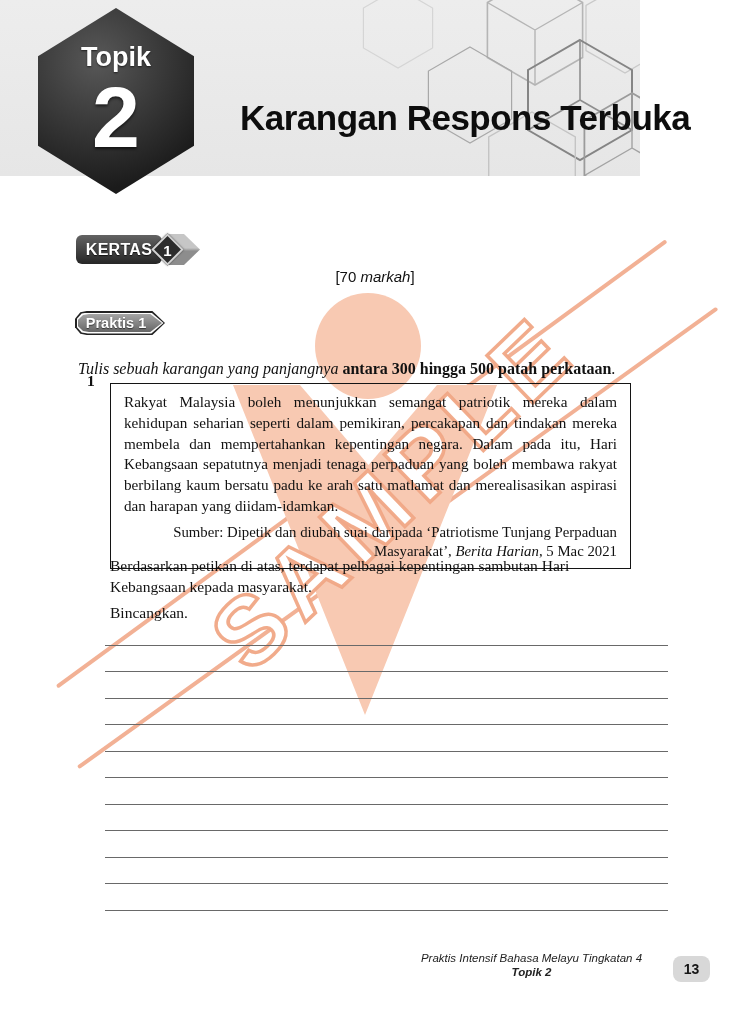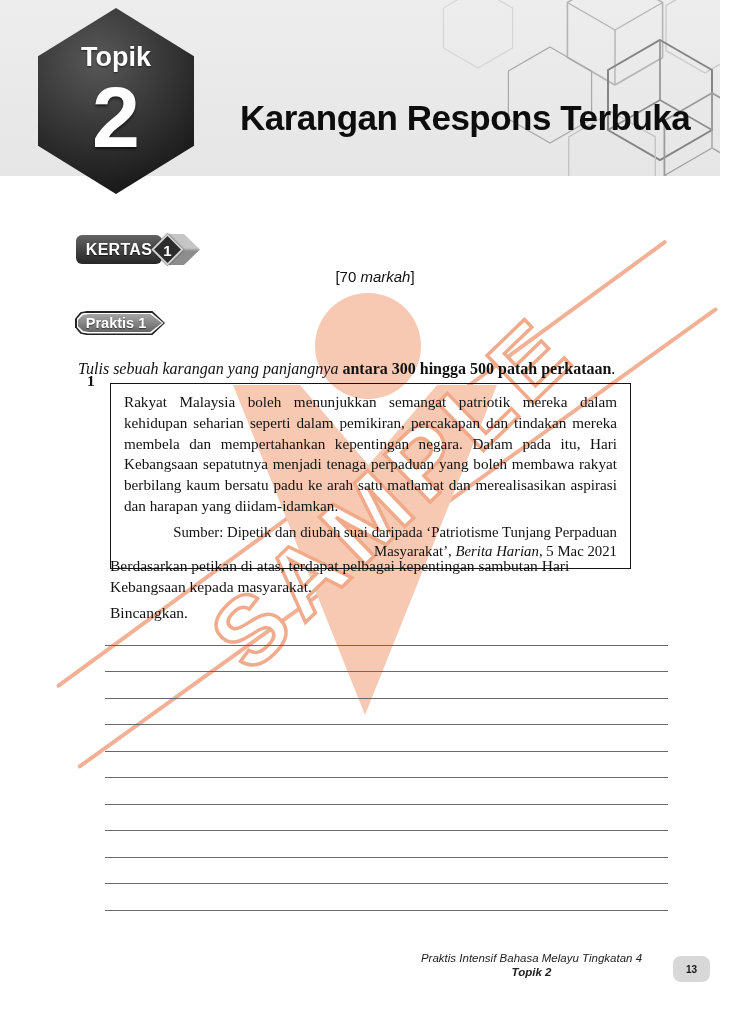--- a/index.html
+++ b/index.html
@@ -4,21 +4,21 @@
 <style>
   * { margin:0; padding:0; box-sizing:border-box; }
   html,body { background:#fff; }
   .page {
     position:relative; width:750px; height:1026px; background:#ffffff;
     overflow:hidden; font-family:"Liberation Sans", sans-serif;
   }
 
   
   .header-band {
-    position:absolute; left:0; top:0; width:720px; height:176px;
+    position:absolute; left:0; top:0; width:640px; height:176px;
     background:linear-gradient(180deg,#ededed,#e6e6e6);
     z-index:2; overflow:visible;
   }
   .hexpattern { position:absolute; right:0; top:0; width:360px; height:176px; }
 
   .topic-hex {
     position:absolute; left:38px; top:8px; width:156px; height:186px;
     background:radial-gradient(circle at 38% 28%, #585858, #1b1b1b 78%);
     clip-path:polygon(50% 0%, 100% 26%, 100% 74%, 50% 100%, 0% 74%, 0% 26%);
     filter:drop-shadow(0 5px 5px rgba(0,0,0,0.35));
@@ -134,21 +134,21 @@
 
   
   .footer-text {
     position:absolute; left:400px; top:951px; width:263px; text-align:center; z-index:3;
     font-size:11.5px; line-height:14px; color:#222; font-style:italic;
   }
   .footer-text .f2 { font-weight:700; }
   .page-badge {
     position:absolute; left:673px; top:956px; width:37px; height:26px; z-index:3;
     background:#d8d8d8; border-radius:8px; color:#161616;
-    font-size:10px; font-weight:700; display:flex; align-items:center; justify-content:center;
+    font-size:14px; font-weight:700; display:flex; align-items:center; justify-content:center;
   }
 </style>
 </head>
 <body>
 
 <div class="page">
 
   <div class="watermark">
     <div class="wm-line wm-line1" style="background: rgb(241, 170, 140);"></div>
     <div class="wm-line wm-line2" style="background: rgb(241, 170, 140);"></div>

